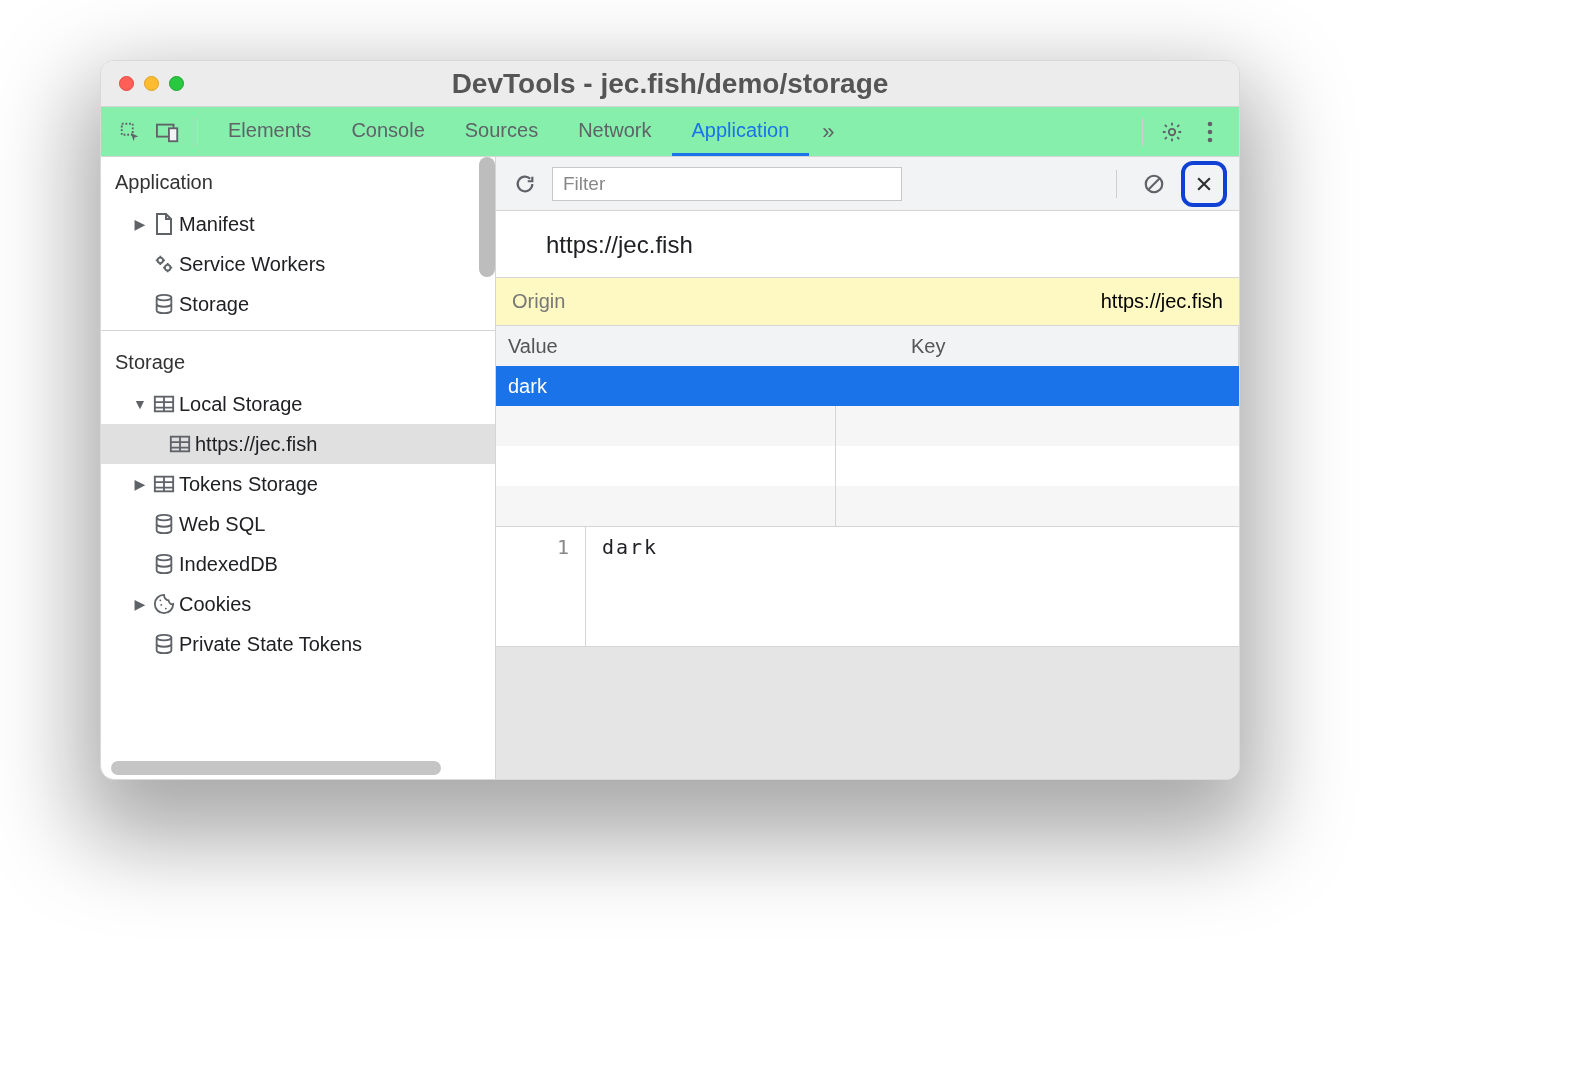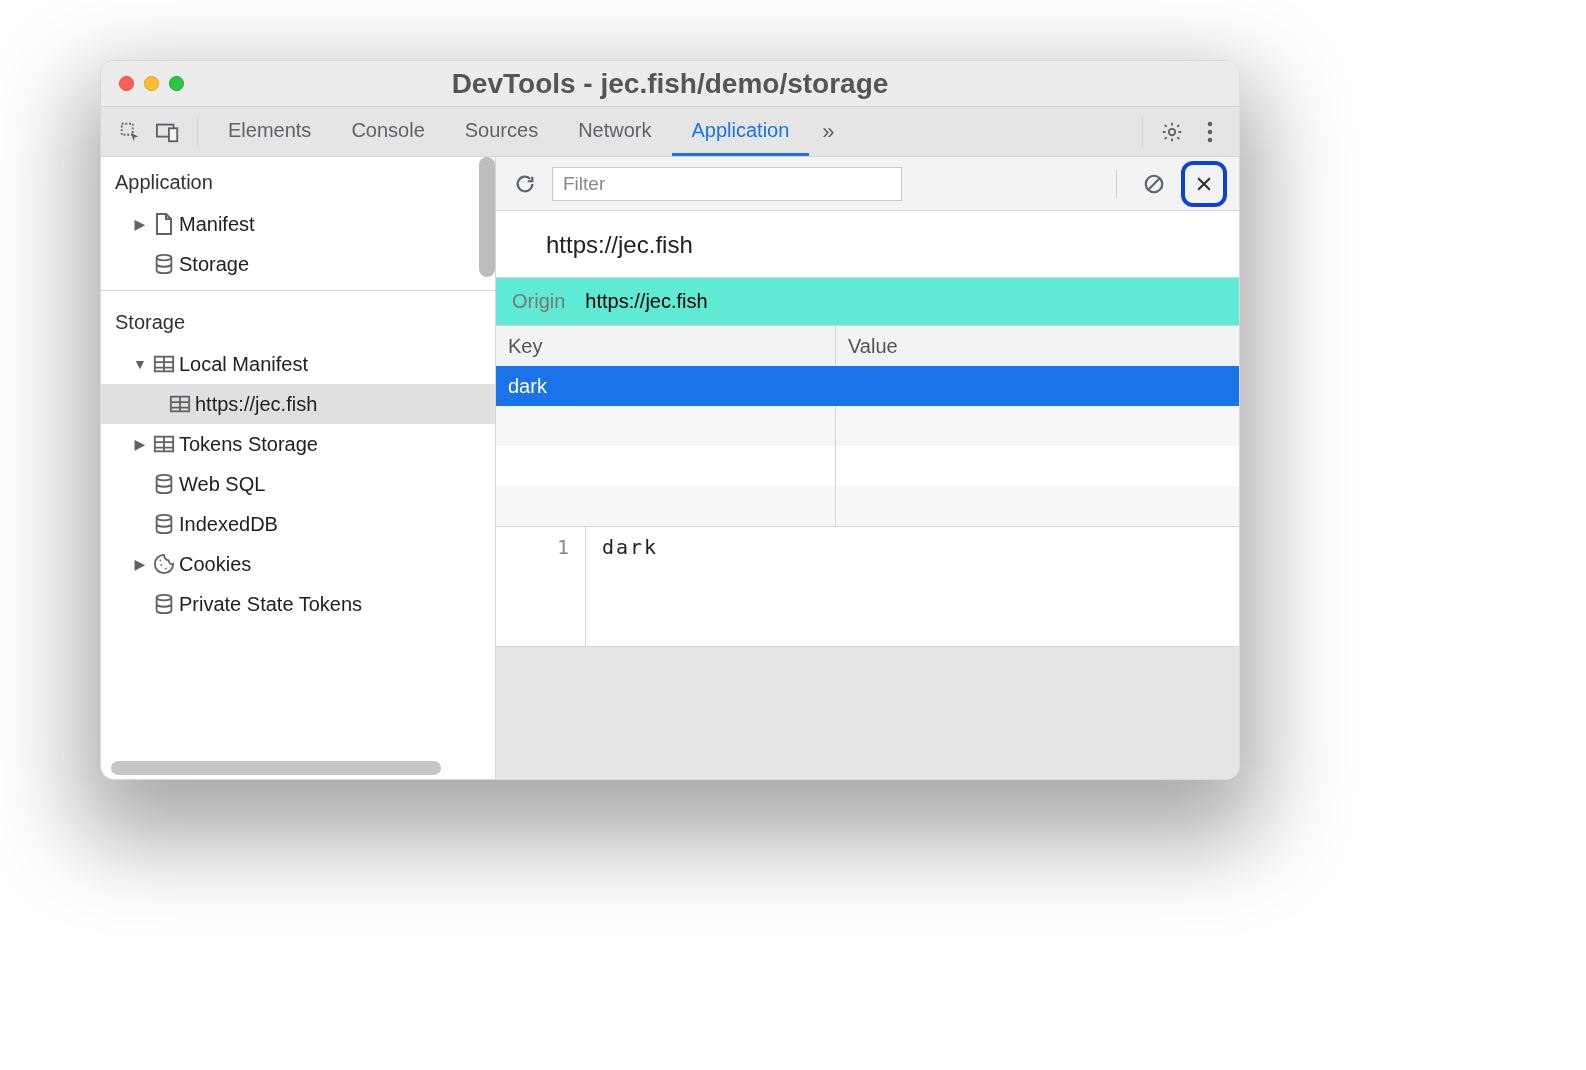--- a/index.html
+++ b/index.html
@@ -34,21 +34,21 @@
   .tl.yellow { background: #febc2e; border:1px solid #dfa023;}
   .tl.green { background: #28c840; border:1px solid #1fa52f;}
   .title-text {
     position: absolute; left:0; right:0; text-align:center;
     font-size: 28px; font-weight:600; color:#555;
     pointer-events:none;
   }
   
   .tabbar {
     height: 50px;
-    background: #e5e5e5;
+    background: #86efac;
     border-bottom: 1px solid #d5d5d5;
     display:flex; align-items:center;
     padding: 0 10px;
     gap: 0;
   }
   .tb-iconbtn {
     width: 38px; height: 38px;
     display:flex; align-items:center; justify-content:center;
     color:#5f6368;
     cursor:pointer;
@@ -149,21 +149,22 @@
     font-size: 24px;
     color:#202124;
     border-bottom:1px solid #d5d5d5;
   }
   .origin-row {
     display:flex; align-items:center;
     gap: 20px;
     padding: 12px 16px;
     font-size:20px;
     border-bottom:1px solid #d5d5d5;
-    background:#5eead4;
+    background:#fef9c3;
+    justify-content:space-between;
   }
   .origin-row .lbl { color:#777; }
   .table {
     flex: 0 0 auto;
     border-bottom:1px solid #d5d5d5;
   }
   .thead, .trow {
     display:flex;
     height: 40px;
     font-size:20px;
@@ -281,20 +282,31 @@
           <span class="arrow">▶</span>
           <span class="icon">
             <svg width="20" height="24" viewBox="0 0 20 24" fill="none" stroke="#5f6368" stroke-width="2">
               <path d="M3 2h9l5 5v15H3z"></path>
                 <path d="M12 2v5h5"></path>
             </svg>
           </span>
           <span>Manifest</span>
         </div>
 
+        <div class="tree-item indent1">
+          <span class="arrow"></span>
+          <span class="icon">
+            <svg width="22" height="22" viewBox="0 0 24 24" fill="none" stroke="#5f6368" stroke-width="2">
+              <circle cx="8" cy="8" r="3"></circle>
+                <circle cx="16" cy="16" r="3"></circle>
+              <path d="M8 3v2M8 11v2M3 8h2M11 8h2M16 11v2M16 19v2M11 16h2M19 16h2"></path>
+            </svg>
+          </span>
+          <span>Service Workers</span>
+        </div>
 
         <div class="tree-item indent1">
           <span class="arrow"></span>
           <span class="icon">
             <svg width="22" height="22" viewBox="0 0 24 24" fill="none" stroke="#5f6368" stroke-width="2">
               <ellipse cx="12" cy="5" rx="8" ry="3"></ellipse>
               <path d="M4 5v14c0 1.7 3.6 3 8 3s8-1.3 8-3V5"></path>
               <path d="M4 12c0 1.7 3.6 3 8 3s8-1.3 8-3"></path>
             </svg>
           </span>
@@ -306,21 +318,21 @@
         <div class="group-title">Storage</div>
 
         <div class="tree-item indent1">
           <span class="arrow">▼</span>
           <span class="icon">
             <svg width="22" height="20" viewBox="0 0 24 20" fill="none" stroke="#5f6368" stroke-width="2">
               <rect x="2" y="2" width="20" height="16"></rect>
                 <path d="M2 8h20M2 14h20M12 2v16"></path>
             </svg>
           </span>
-          <span>Local Manifest</span>
+          <span>Local Storage</span>
         </div>
 
         <div class="tree-item indent2 selected">
           <span class="icon">
             <svg width="22" height="20" viewBox="0 0 24 20" fill="none" stroke="#5f6368" stroke-width="2">
               <rect x="2" y="2" width="20" height="16"></rect>
                 <path d="M2 8h20M2 14h20M12 2v16"></path>
             </svg>
           </span>
           <span>https://jec.fish</span>
@@ -419,22 +431,22 @@
 
       <div class="origin-block">https://jec.fish</div>
 
       <div class="origin-row">
         <span class="lbl">Origin</span>
         <span>https://jec.fish</span>
       </div>
 
       <div class="table">
         <div class="thead">
+          <div class="tcell val">Value</div>
           <div class="tcell key">Key</div>
-          <div class="tcell val">Value</div>
         </div>
         <div class="trow selected">
           <div class="tcell val">dark</div>
         </div>
         <div class="trow empty">
           <div class="tcell key"></div>
             <div class="tcell val"></div>
         </div>
         <div class="trow empty">
           <div class="tcell key"></div>

